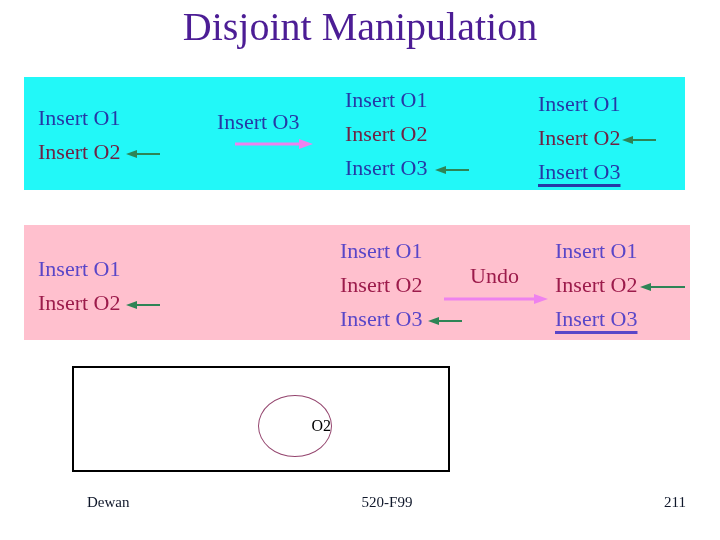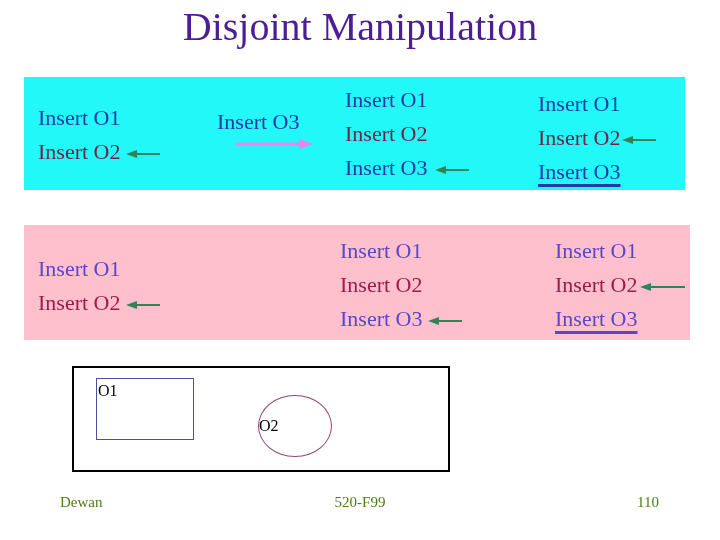--- a/index.html
+++ b/index.html
@@ -42,25 +42,25 @@
     box-sizing:border-box; border:2px solid #000; background:#fff;
   }
   #window-o1 {
     position:absolute; left:22px; top:10px; width:96px; height:60px;
     border:1px solid var(--rect_border,#50509a);
   }
   #window-o1 .obj-label { position:absolute; left:1px; top:3px; font-size:16px; color:#000; }
   #window-o2 {
     position:absolute; left:184px; top:27px; width:72px; height:60px;
     border:1px solid var(--ellipse_border,#94456e); border-radius:50%;
-    display:flex; align-items:center; justify-content:flex-start;
+    display:flex; align-items:center; justify-content:flex-end;
     font-size:16px; color:#000;
   }
   
-  .footer-text { position:absolute; top:494px; font-size:15px; color:#4d7c0f; }
+  .footer-text { position:absolute; top:494px; font-size:15px; color:#0f172a;margin-left:27px; }
   #footer-author { left:60px; }
   #footer-course { left:50%; transform:translateX(-50%); }
   #footer-page   { left:637px; }
 </style>
 </head>
 <body>
 
 <div class="slide-title">Disjoint Manipulation</div>
 
 <div class="band" id="cyan-band">
@@ -105,34 +105,38 @@
         </svg></div>
   </div>
   <div class="block" id="p-block2">
     <div><span class="t-blue">Insert O1</span></div>
     <div><span class="t-maroon">Insert O2</span></div>
     <div><span class="t-blue">Insert O3</span><svg class="arrow green" width="34" height="10" viewBox="0 0 34 10" style="margin-left:6px">
           <line x1="10" y1="5" x2="34" y2="5" stroke="currentColor" stroke-width="2"></line>
           <polygon points="0,5 11,1 11,9" fill="currentColor"></polygon>
         </svg></div>
   </div>
+  <div class="block" id="p-undo">
+    <div><span class="undo-label">Undo</span></div>
+    <div class="arrow-row"><svg class="arrow magenta" width="104" height="12" viewBox="0 0 104 12">
+          <line x1="0" y1="6" x2="92" y2="6" stroke="currentColor" stroke-width="3"></line>
+          <polygon points="104,6 90,1 90,11" fill="currentColor"></polygon>
+        </svg></div>
+  </div>
   <div class="block" id="p-block3">
     <div><span class="t-blue">Insert O1</span></div>
     <div><span class="t-maroon">Insert O2</span><svg class="arrow green" width="45" height="10" viewBox="0 0 45 10" style="margin-left:3px">
           <line x1="10" y1="5" x2="45" y2="5" stroke="currentColor" stroke-width="2"></line>
           <polygon points="0,5 11,1 11,9" fill="currentColor"></polygon>
         </svg></div>
     <div><span class="t-blue underlined">Insert O3</span></div>
   </div>
 </div>
 
 <div id="diagram">
-  <div id="window-o1">
-    <span class="obj-label">O1</span>
-  </div>
   <div id="window-o2">
     <span>O2</span>
   </div>
 </div>
 
 <div class="footer-text" id="footer-author">Dewan</div>
 <div class="footer-text" id="footer-course">520-F99</div>
-<div class="footer-text" id="footer-page">110</div>
+<div class="footer-text" id="footer-page">211</div>
 
 </body></html>

